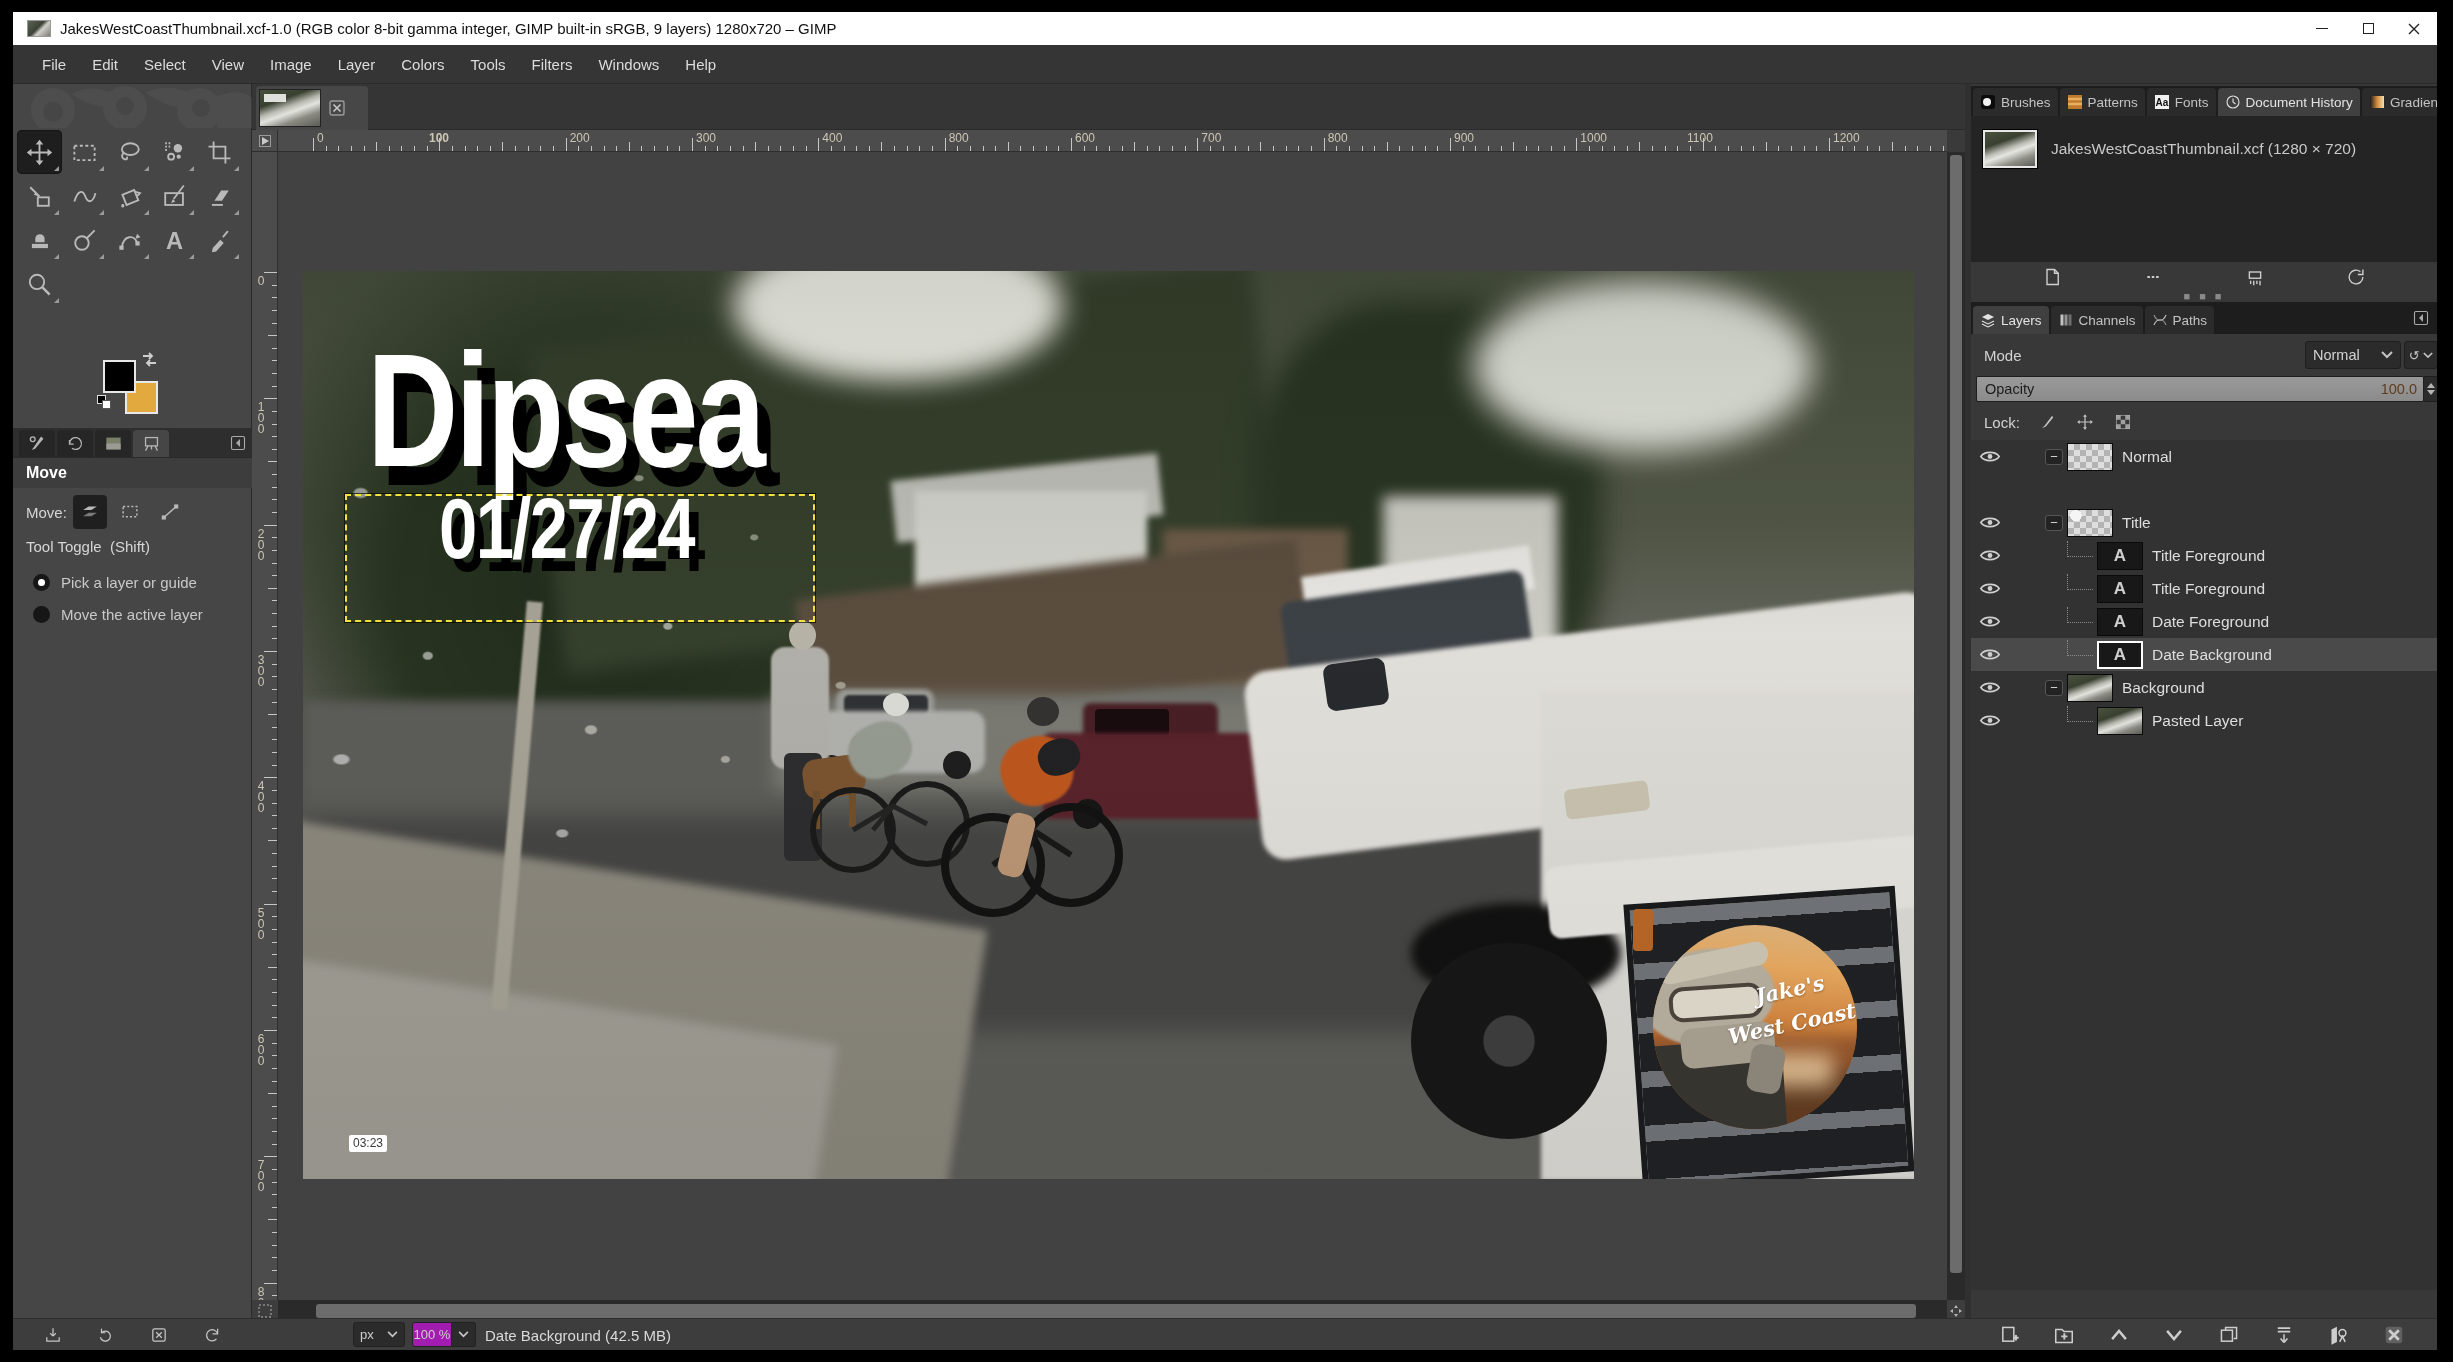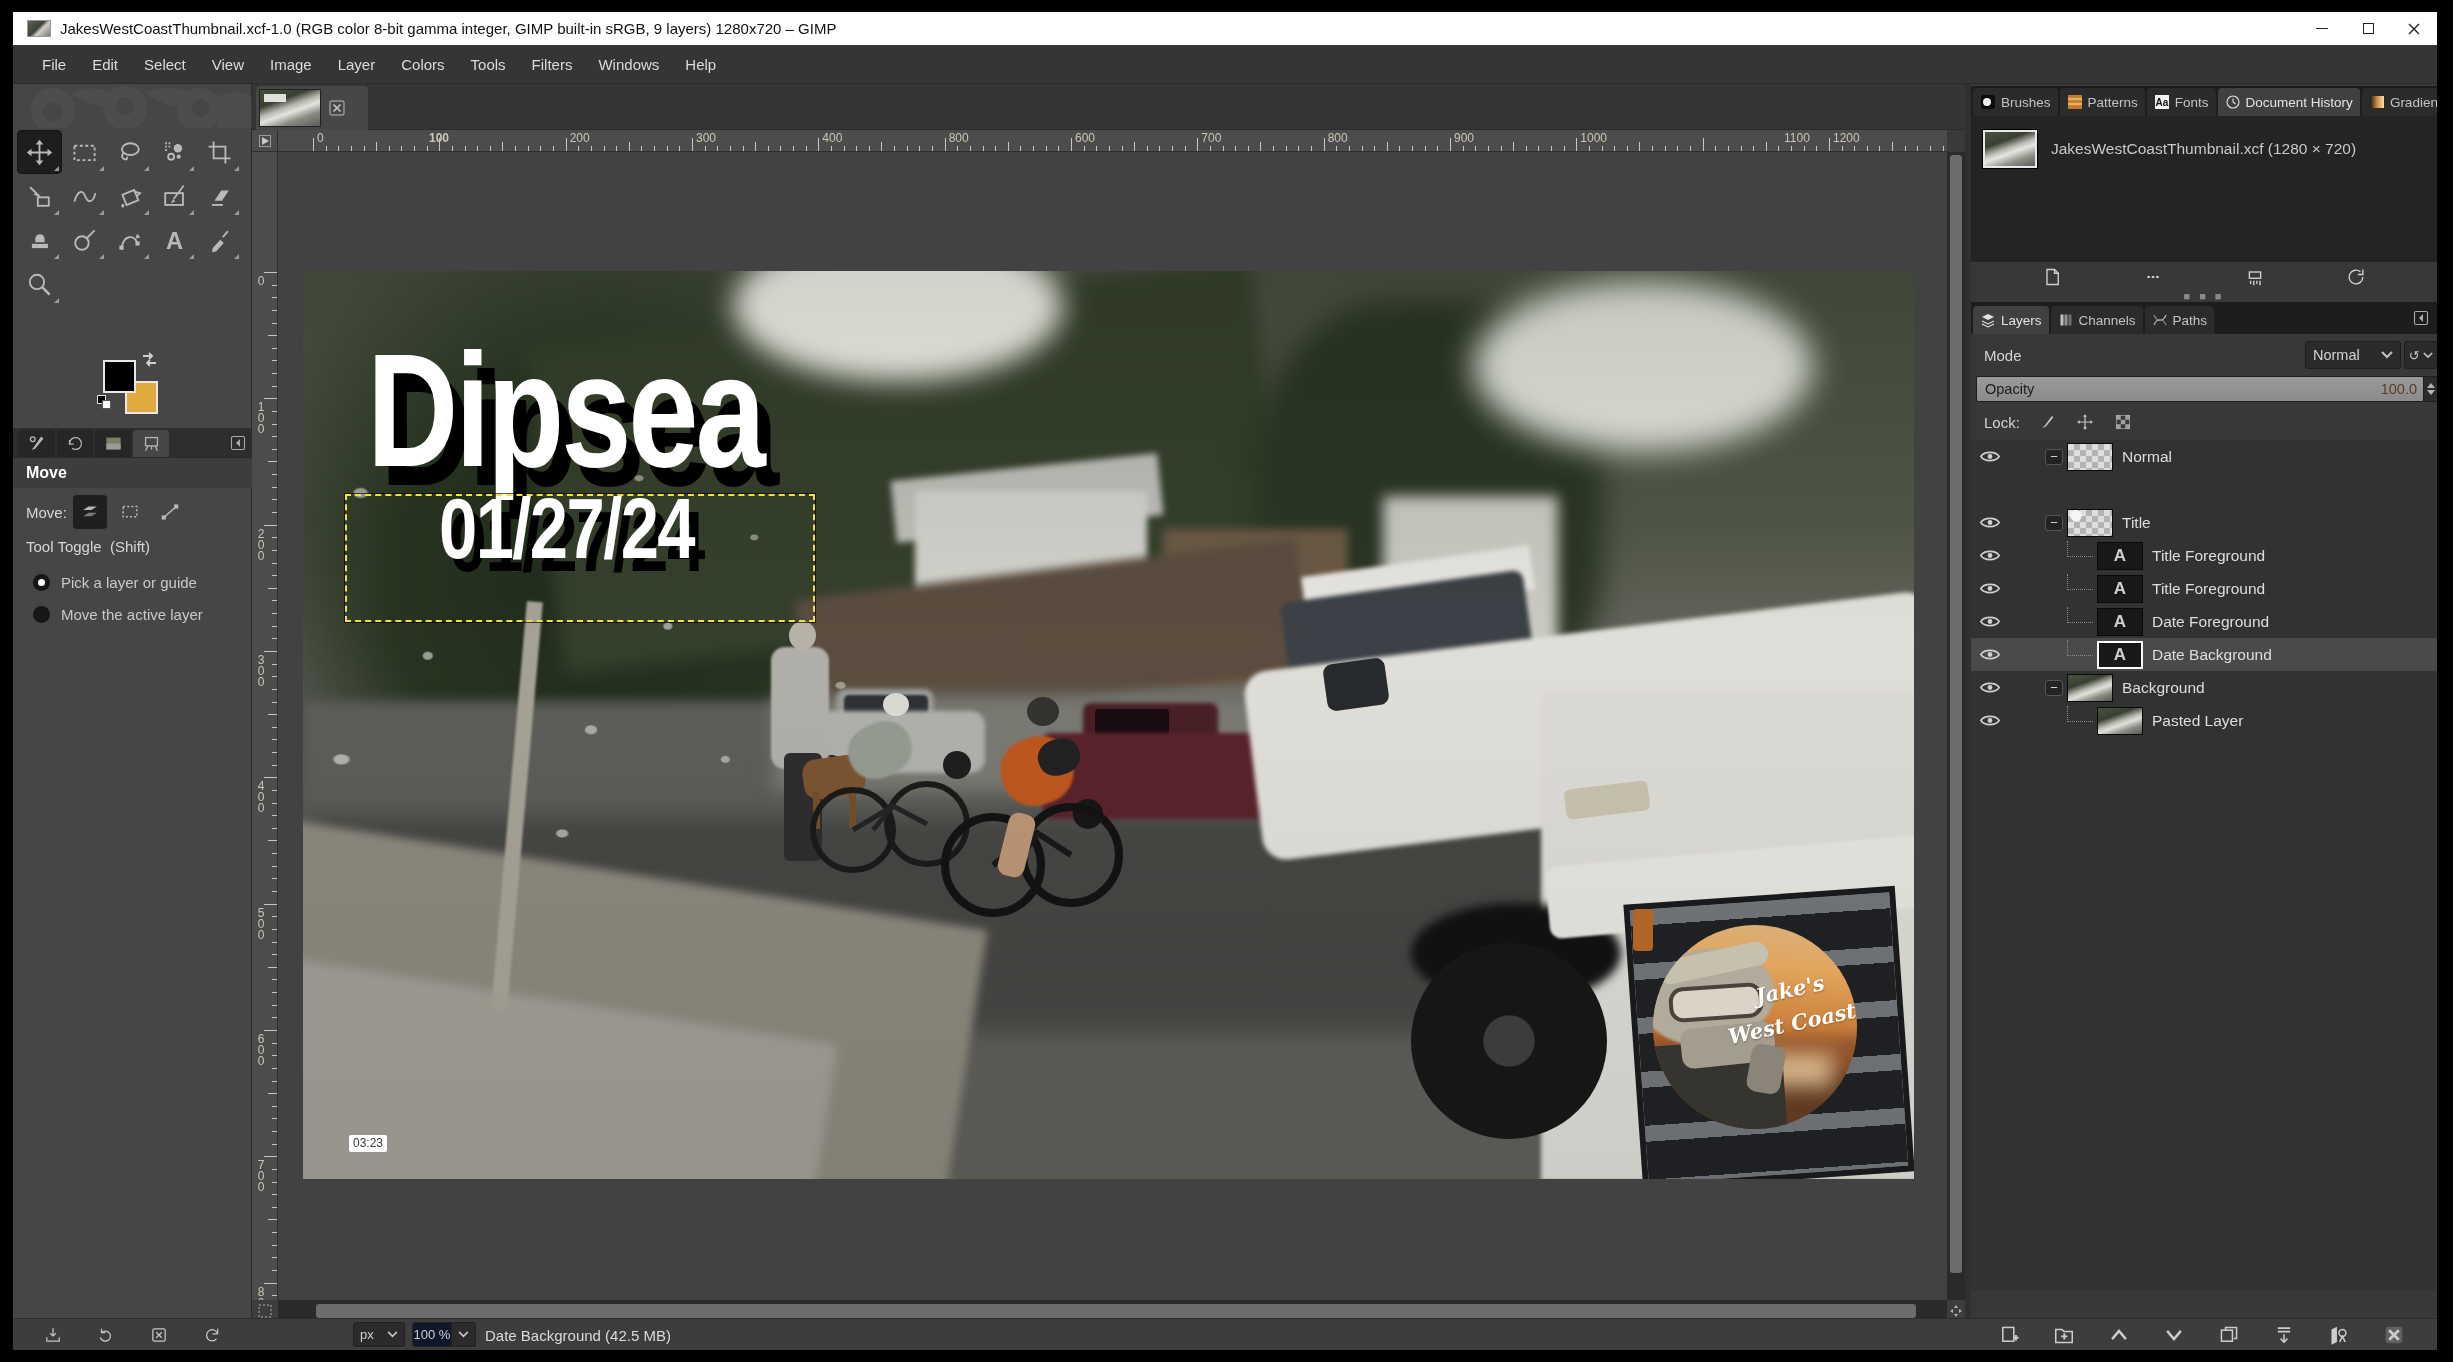--- a/index.html
+++ b/index.html
@@ -91,21 +91,21 @@
     background:linear-gradient(185deg,#d8b17c 0%,#e2a55e 22%,#cd823e 46%,#a25d2d 68%,#6b4424 100%);}
   #logo .sh{position:absolute;}
   .logo-line{position:absolute;color:#fff;font-family:"DejaVu Serif",serif;font-style:italic;font-weight:bold;
     transform:rotate(-12deg);font-size:21px;white-space:nowrap;text-shadow:0 1px 2px rgba(60,30,0,.4);}
 
   
   #bottom-strip{position:absolute;left:0;top:1306px;width:2424px;height:32px;background:#3d3d3d;border-top:1px solid #2d2d2d;}
   #to-footer{position:absolute;left:0;top:0;width:239px;height:32px;display:flex;align-items:center;justify-content:space-around;color:#c6c6c6;padding:0 14px;}
   #unit-combo{position:absolute;left:340px;top:3px;width:52px;height:25px;background:#2b2b2b;border:1px solid #222;border-radius:3px;
     color:#cfcfcf;font-size:13px;display:flex;align-items:center;justify-content:space-between;padding:0 6px;}
-  #zoom-box{position:absolute;left:399px;top:3px;width:40px;height:25px;background:#0f172a;border:1px solid #222;border-radius:3px 0 0 3px;
+  #zoom-box{position:absolute;left:399px;top:3px;width:40px;height:25px;background:#a21caf;border:1px solid #222;border-radius:3px 0 0 3px;
     color:#cfcfcf;font-size:13px;display:flex;align-items:center;justify-content:center;}
   #zoom-drop{position:absolute;left:439px;top:3px;width:24px;height:25px;background:#2b2b2b;border:1px solid #222;border-left:none;border-radius:0 3px 3px 0;
     color:#cfcfcf;display:flex;align-items:center;justify-content:center;}
   #status-msg{position:absolute;left:472px;top:0;height:32px;display:flex;align-items:center;color:#dadada;font-size:15px;}
 
   
   #right-panel{position:absolute;left:1952px;top:72px;width:472px;height:1234px;background:#383838;border-left:6px solid #303030;}
   #dock-tabs{position:absolute;left:0;top:2px;width:100%;height:30px;background:#1d1d1d;display:flex;align-items:flex-end;padding-left:2px;}
   .dock-tab{height:28px;background:#2b2b2b;border-radius:4px 4px 0 0;display:flex;align-items:center;padding:0 7px;margin-right:2px;color:#c3c3c3;font-size:13.5px;white-space:nowrap;}
   .dock-tab.active{background:#404040;color:#e2e2e2;}
@@ -558,21 +558,21 @@
       <div class="hlabel" style="left: 151px; font-weight: bold;">100</div>
       <div class="hlabel" style="left: 291.66px;">200</div>
       <div class="hlabel" style="left: 417.99px;">300</div>
       <div class="hlabel" style="left: 544.32px;">400</div>
       <div class="hlabel" style="left: 670.65px;">800</div>
       <div class="hlabel" style="left: 796.98px;">600</div>
       <div class="hlabel" style="left: 923.31px;">700</div>
       <div class="hlabel" style="left: 1049.64px;">800</div>
       <div class="hlabel" style="left: 1175.97px;">900</div>
       <div class="hlabel" style="left: 1302.3px;">1000</div>
-      <div class="hlabel" style="left: 1506px;">1100</div>
+      <div class="hlabel" style="left: 1409px;">1100</div>
       <div class="hlabel" style="left: 1554.96px;">1200</div>
     </div>
   <div id="vruler">
       <div class="vtick" style="top: 120px; width: 13px;"></div>
       <div class="vtick" style="top: 132.633px; width: 5px;"></div>
       <div class="vtick" style="top: 145.266px; width: 5px;"></div>
       <div class="vtick" style="top: 157.899px; width: 5px;"></div>
       <div class="vtick" style="top: 170.532px; width: 5px;"></div>
       <div class="vtick" style="top: 183.165px; width: 9px;"></div>
       <div class="vtick" style="top: 195.798px; width: 5px;"></div>

